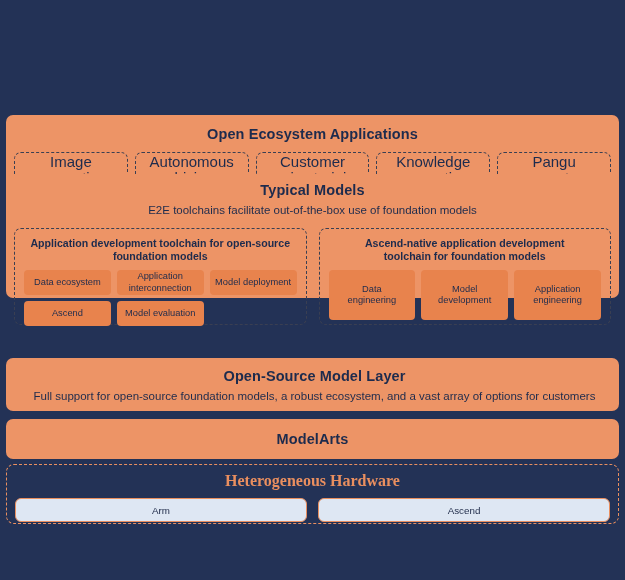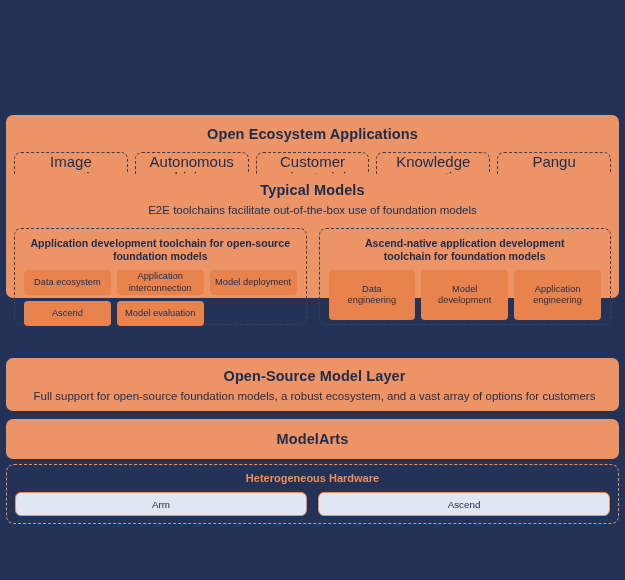--- a/index.html
+++ b/index.html
@@ -145,23 +145,24 @@
     width: 613px;
     height: 60px;
     background: #233256;
     border: 1.6px dashed #ea8f5f;
     border-radius: 8px;
     box-sizing: border-box;
     padding: 7px 8px 0 8px;
   }
   .hw-title {
     text-align: center;
-    font-size: 11px;
+    font-size: 16px;
     font-weight: bold;
     color: #ea8f5f;
+    font-family: Liberation Serif, serif;
   }
   .hw-row {
     display: flex;
     gap: 11px;
     margin-top: 8px;
   }
   .hw-chip {
     flex: 1 1 0;
     height: 24px;
     background: #dee7f3;

